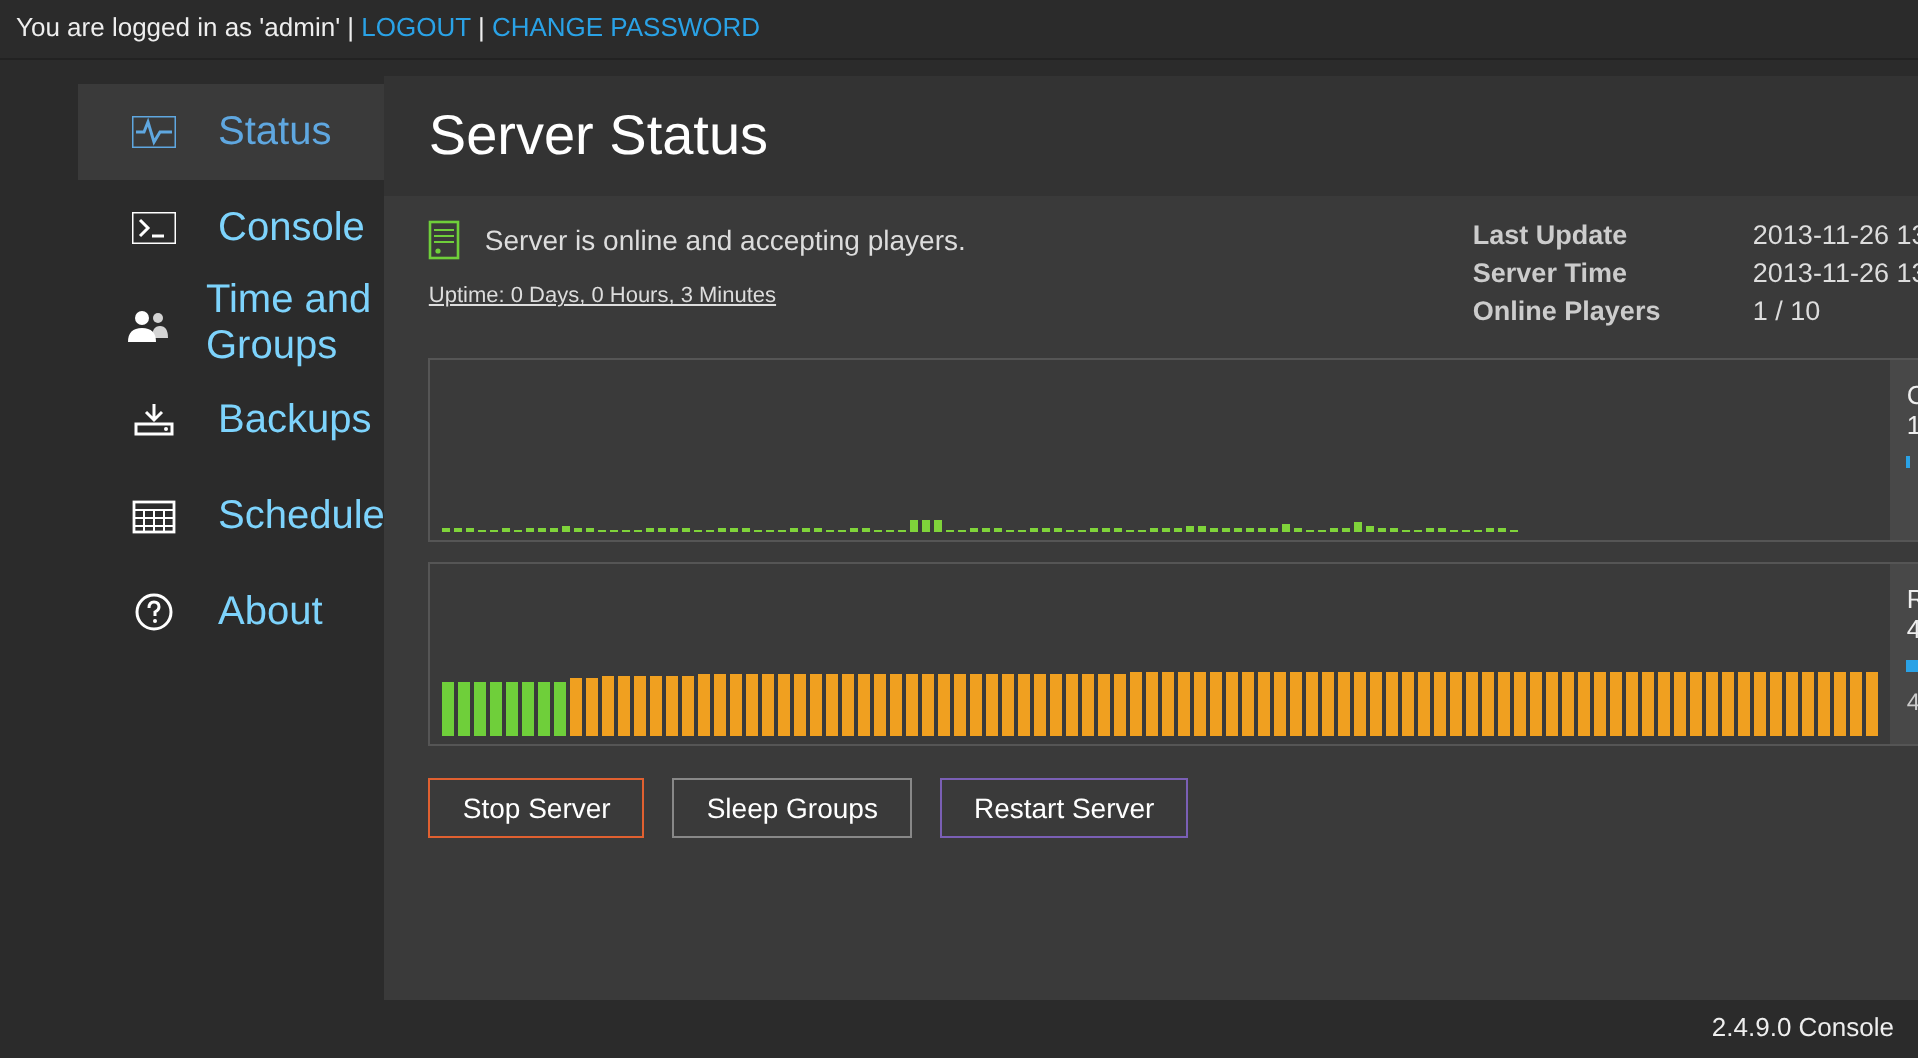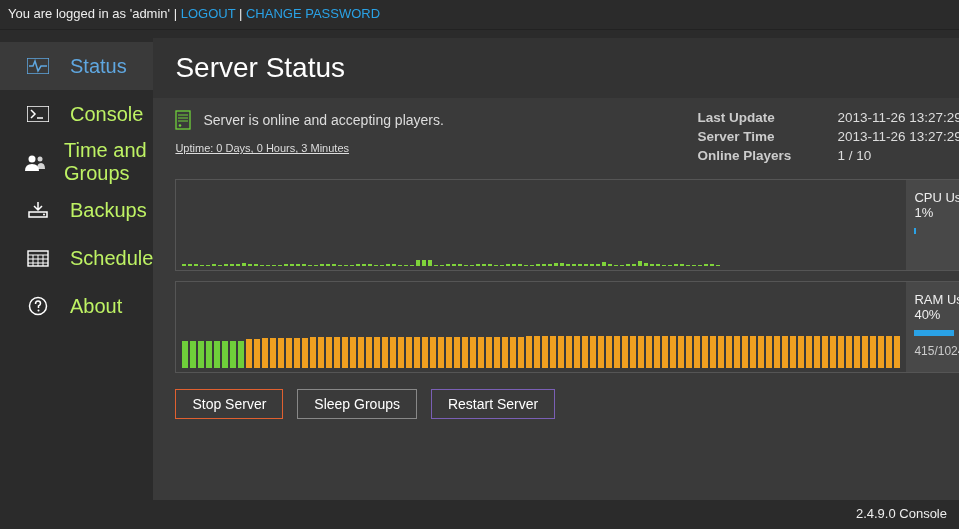--- a/index.html
+++ b/index.html
@@ -25,27 +25,28 @@
     color: #2aa2e6;
     text-decoration: none;
     cursor: pointer;
   }
   .topbar .sep { color: #eee; }
   .container { display: flex; height: 470px; }
   .sidebar {
     width: 260px;
     background: #2b2b2b;
     padding-top: 12px;
+    padding-left: 39px;
   }
   .nav-item {
     display: flex;
     align-items: center;
     height: 48px;
     padding-left: 24px;
-    color: #bef264;
+    color: #7dd3fc;
     font-size: 20px;
     font-weight: 300;
     cursor: pointer;
   }
   .nav-item .icon {
     width: 28px;
     height: 20px;
     margin-right: 18px;
     display: inline-flex;
     align-items: center;

